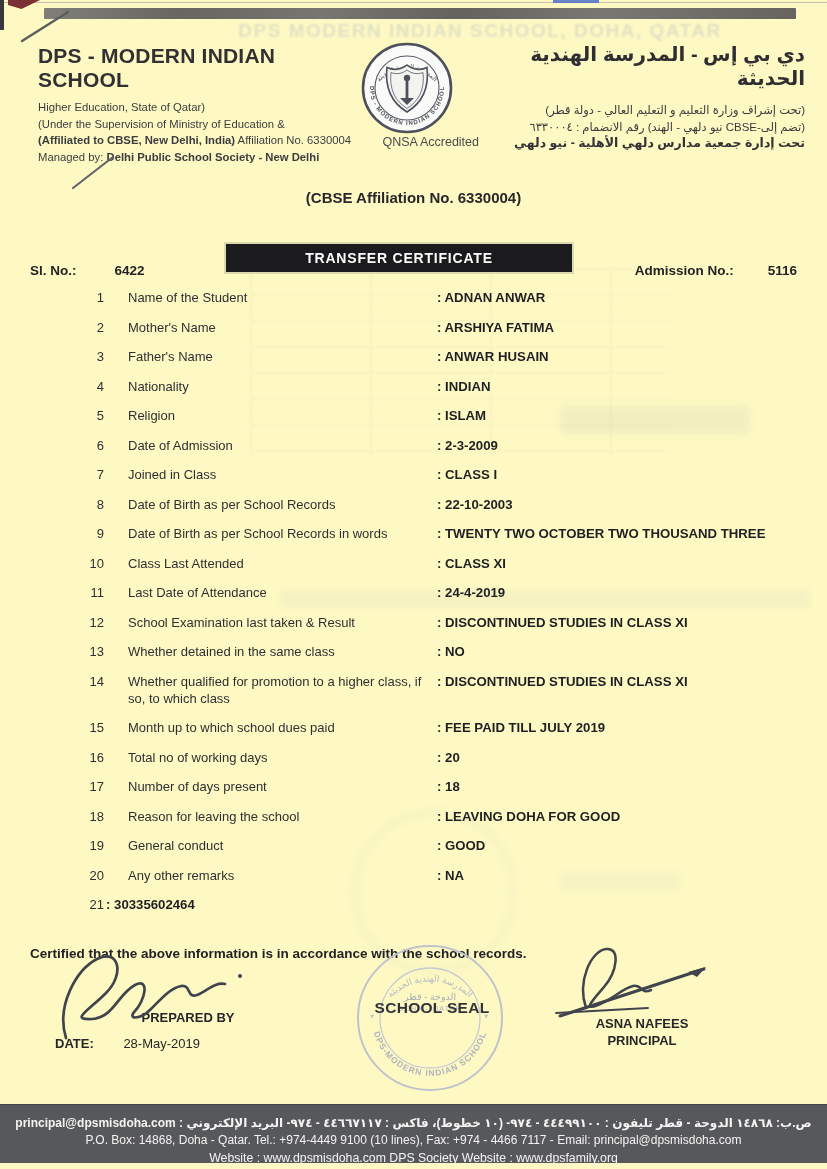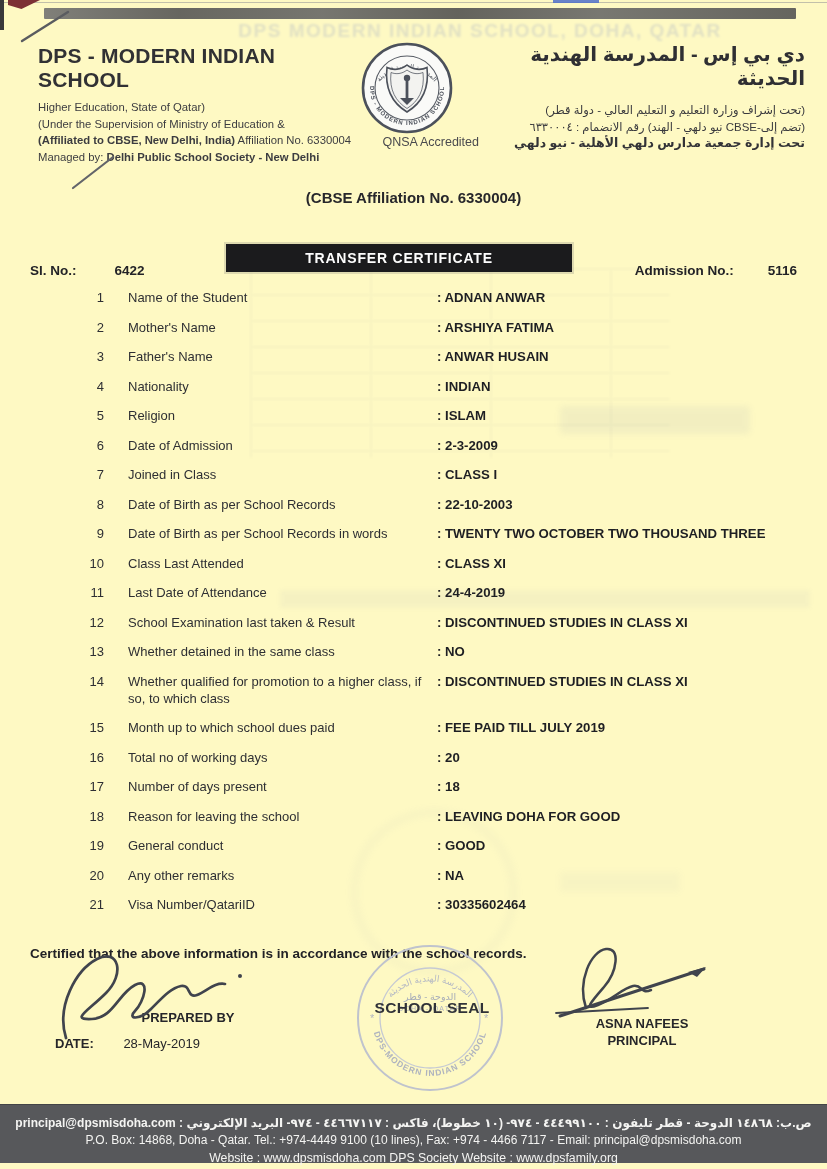--- a/index.html
+++ b/index.html
@@ -253,21 +253,20 @@
     </div>
 
     <div class="tc-row">
       <div class="tc-no">20</div>
       <div class="tc-label">Any other remarks</div>
       <div class="tc-value">NA</div>
     </div>
 
     <div class="tc-row">
       <div class="tc-no">21</div>
-      <div class="tc-label">Visa Number/QatariID</div>
       <div class="tc-value">30335602464</div>
     </div>
   </div>
 
   <div class="certified">Certified that the above information is in accordance with the school records.</div>
 
   <div class="prepared">PREPARED BY</div>
   <div class="daterow">
     <span class="lbl">DATE:</span>
     <span class="val">28-May-2019</span>

